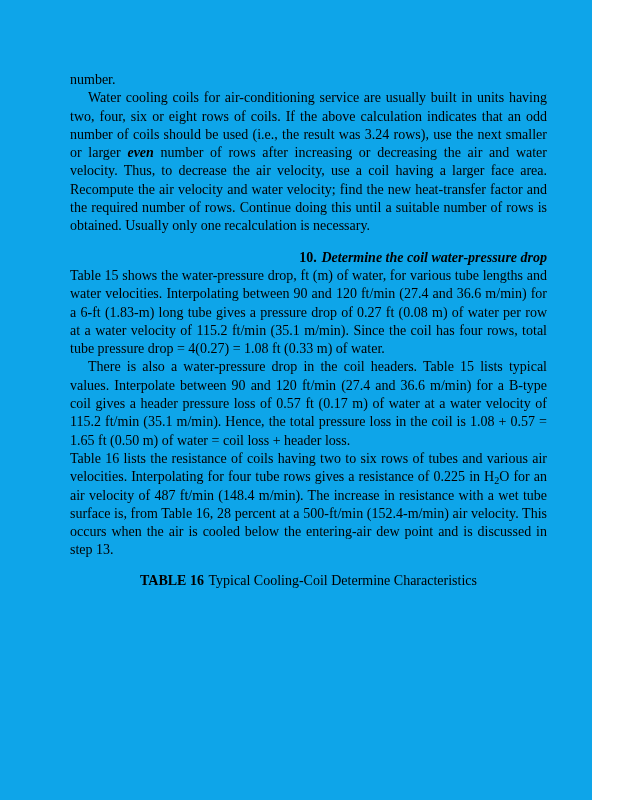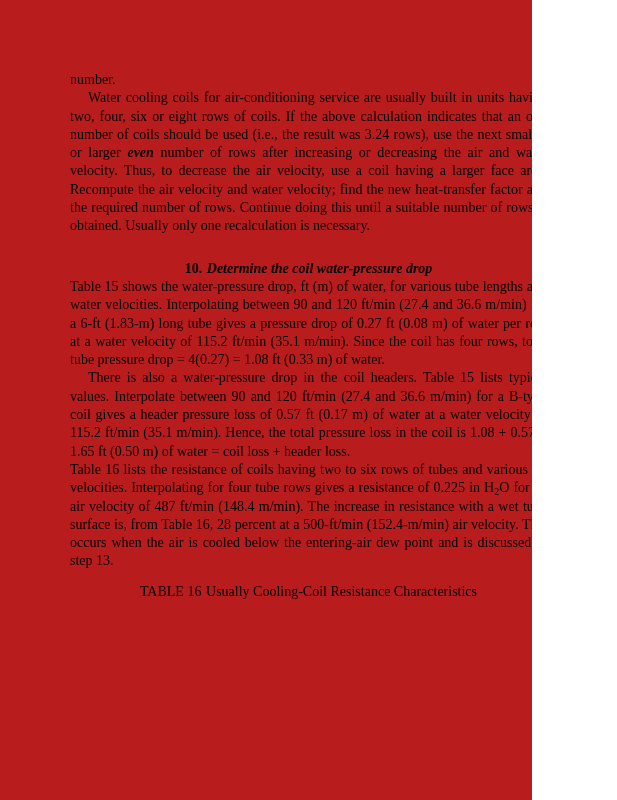--- a/index.html
+++ b/index.html
@@ -2,23 +2,23 @@
 <html><head>
 <meta charset="utf-8">
 <style>
   html, body {
     margin: 0;
     padding: 0;
     background: #ffffff;
   }
   .page {
     position: relative;
-    width: 532px;
+    width: 592px;
     height: 800px;
-    background: #b91c1c;
+    background: #0ea5e9;
     box-sizing: border-box;
     overflow: hidden;
   }
   .content {
     position: absolute;
     left: 70px;
     top: 71px;
     width: 477px;
     font-family: "Liberation Serif", "DejaVu Serif", serif;
     font-size: 14px;
@@ -27,35 +27,35 @@
     text-align: justify;
   }
   .para {
     margin: 0;
     padding: 0;
   }
   .para.indent {
     text-indent: 18px;
   }
   .heading {
-    margin: 24px 0 0 0;
+    margin: 13px 0 0 0;
     font-weight: bold;
-    text-align: center;
+    text-align: right;
   }
   .heading .h-title {
     font-style: italic;
     margin-left: 0.33em;
   }
   .caption {
     margin: 12px 0 0 0;
     text-align: center;
     text-indent: 0;
   }
   .caption .caption-label {
-    font-weight: normal;
+    font-weight: bold;
   }
   .caption .caption-text {
     margin-left: 0.33em;
   }
   i.inline-italic {
     font-style: italic;
     font-weight: bold;
   }
   sub.chem-sub {
     font-size: 0.72em;
@@ -81,16 +81,16 @@
       <span>Table 15 shows the water-pressure drop, ft (m) of water, for various tube lengths and water velocities. Interpolating between 90 and 120 ft/min (27.4 and 36.6 m/min) for a 6-ft (1.83-m) long tube gives a pressure drop of 0.27 ft (0.08 m) of water per row at a water velocity of 115.2 ft/min (35.1 m/min). Since the coil has four rows, total tube pressure drop = 4(0.27) = 1.08 ft (0.33 m) of water.</span>
     </p>
 
     <p class="para indent">
       <span>There is also a water-pressure drop in the coil headers. Table 15 lists typical values. Interpolate between 90 and 120 ft/min (27.4 and 36.6 m/min) for a B-type coil gives a header pressure loss of 0.57 ft (0.17 m) of water at a water velocity of 115.2 ft/min (35.1 m/min). Hence, the total pressure loss in the coil is 1.08 + 0.57 = 1.65 ft (0.50 m) of water = coil loss + header loss.</span>
     </p>
 
 
     <p class="para"><span>Table 16 lists the resistance of coils having two to six rows of tubes and various air velocities. Interpolating for four tube rows gives a resistance of 0.225 in H</span><sub class="chem-sub">2</sub><span>O for an air velocity of 487 ft/min (148.4 m/min). The increase in resistance with a wet tube surface is, from Table 16, 28 percent at a 500-ft/min (152.4-m/min) air velocity. This occurs when the air is cooled below the entering-air dew point and is discussed in step 13.</span></p>
 
-    <p class="caption"><span class="caption-label">TABLE 16</span><span class="caption-text">Usually Cooling-Coil Resistance Characteristics</span></p>
+    <p class="caption"><span class="caption-label">TABLE 16</span><span class="caption-text">Typical Cooling-Coil Determine Characteristics</span></p>
 
   </div>
 </div>
 
 </body></html>

